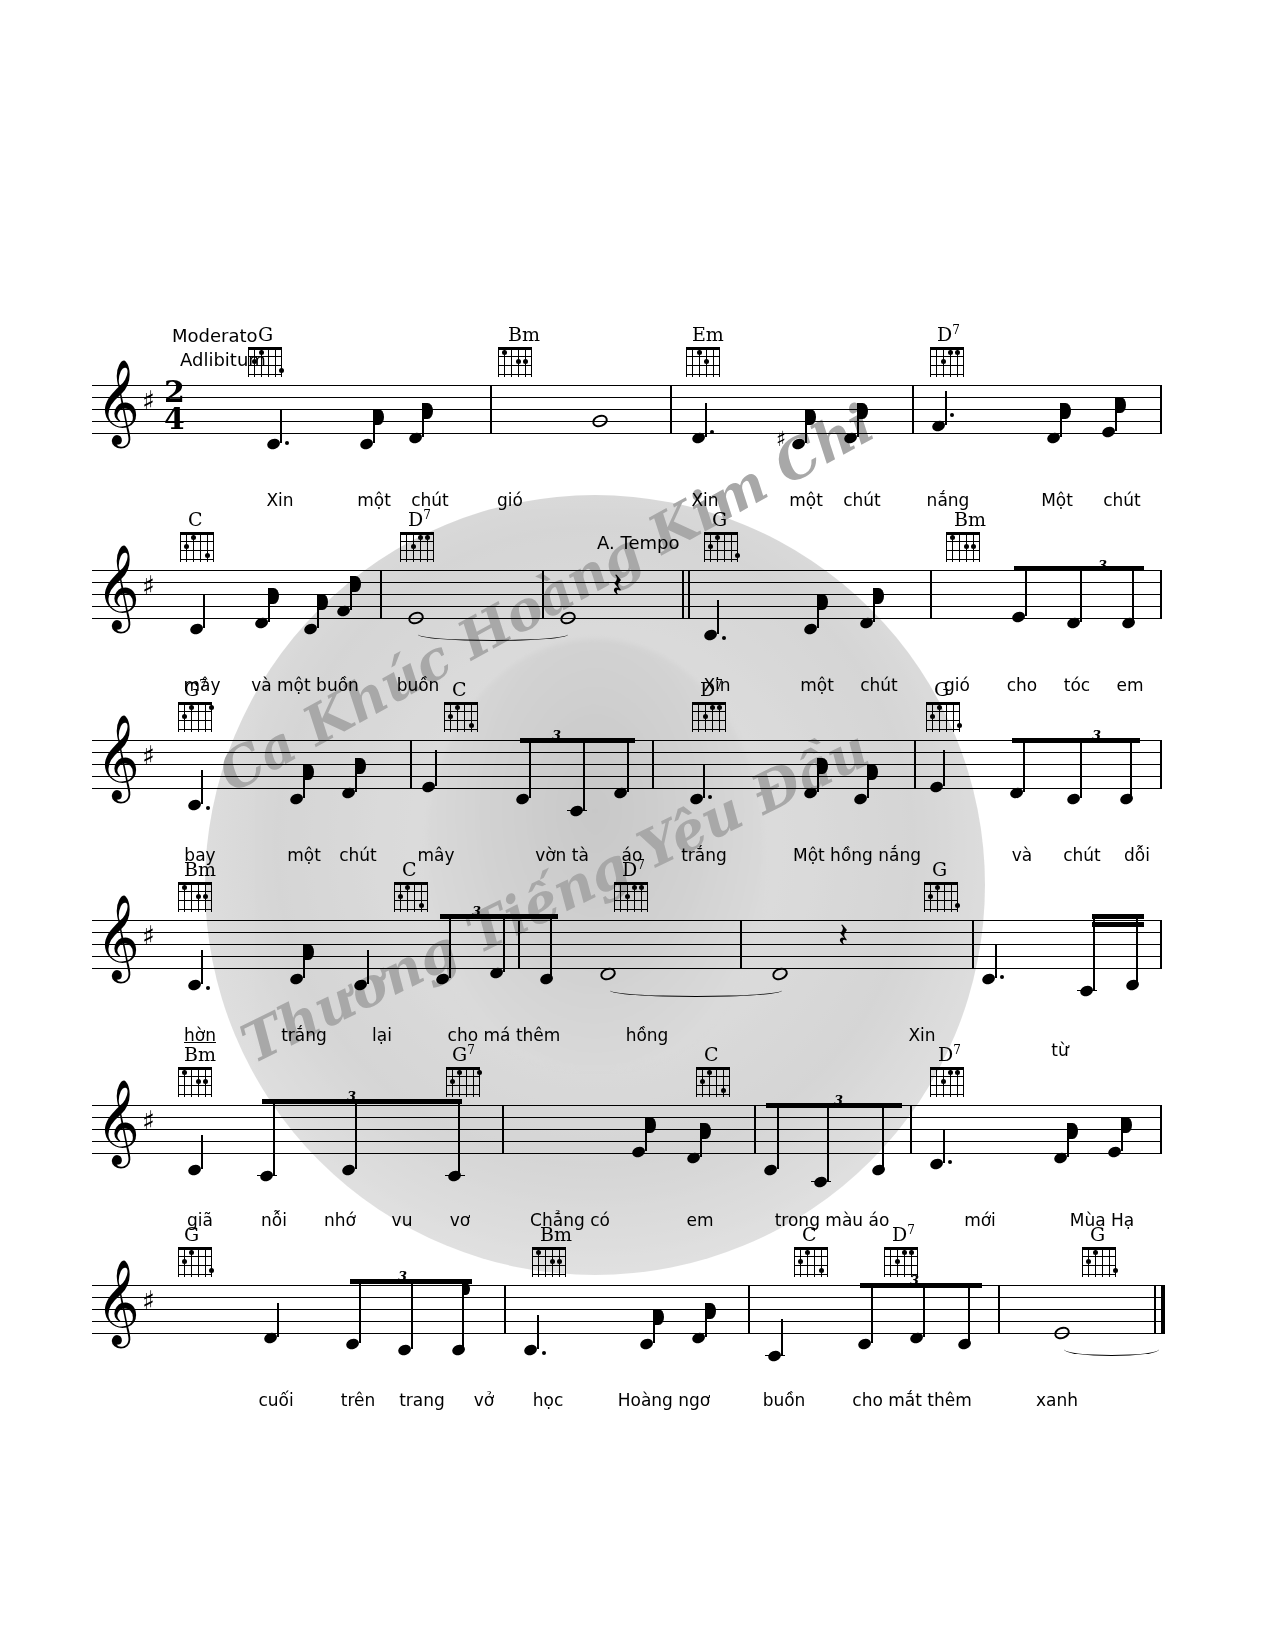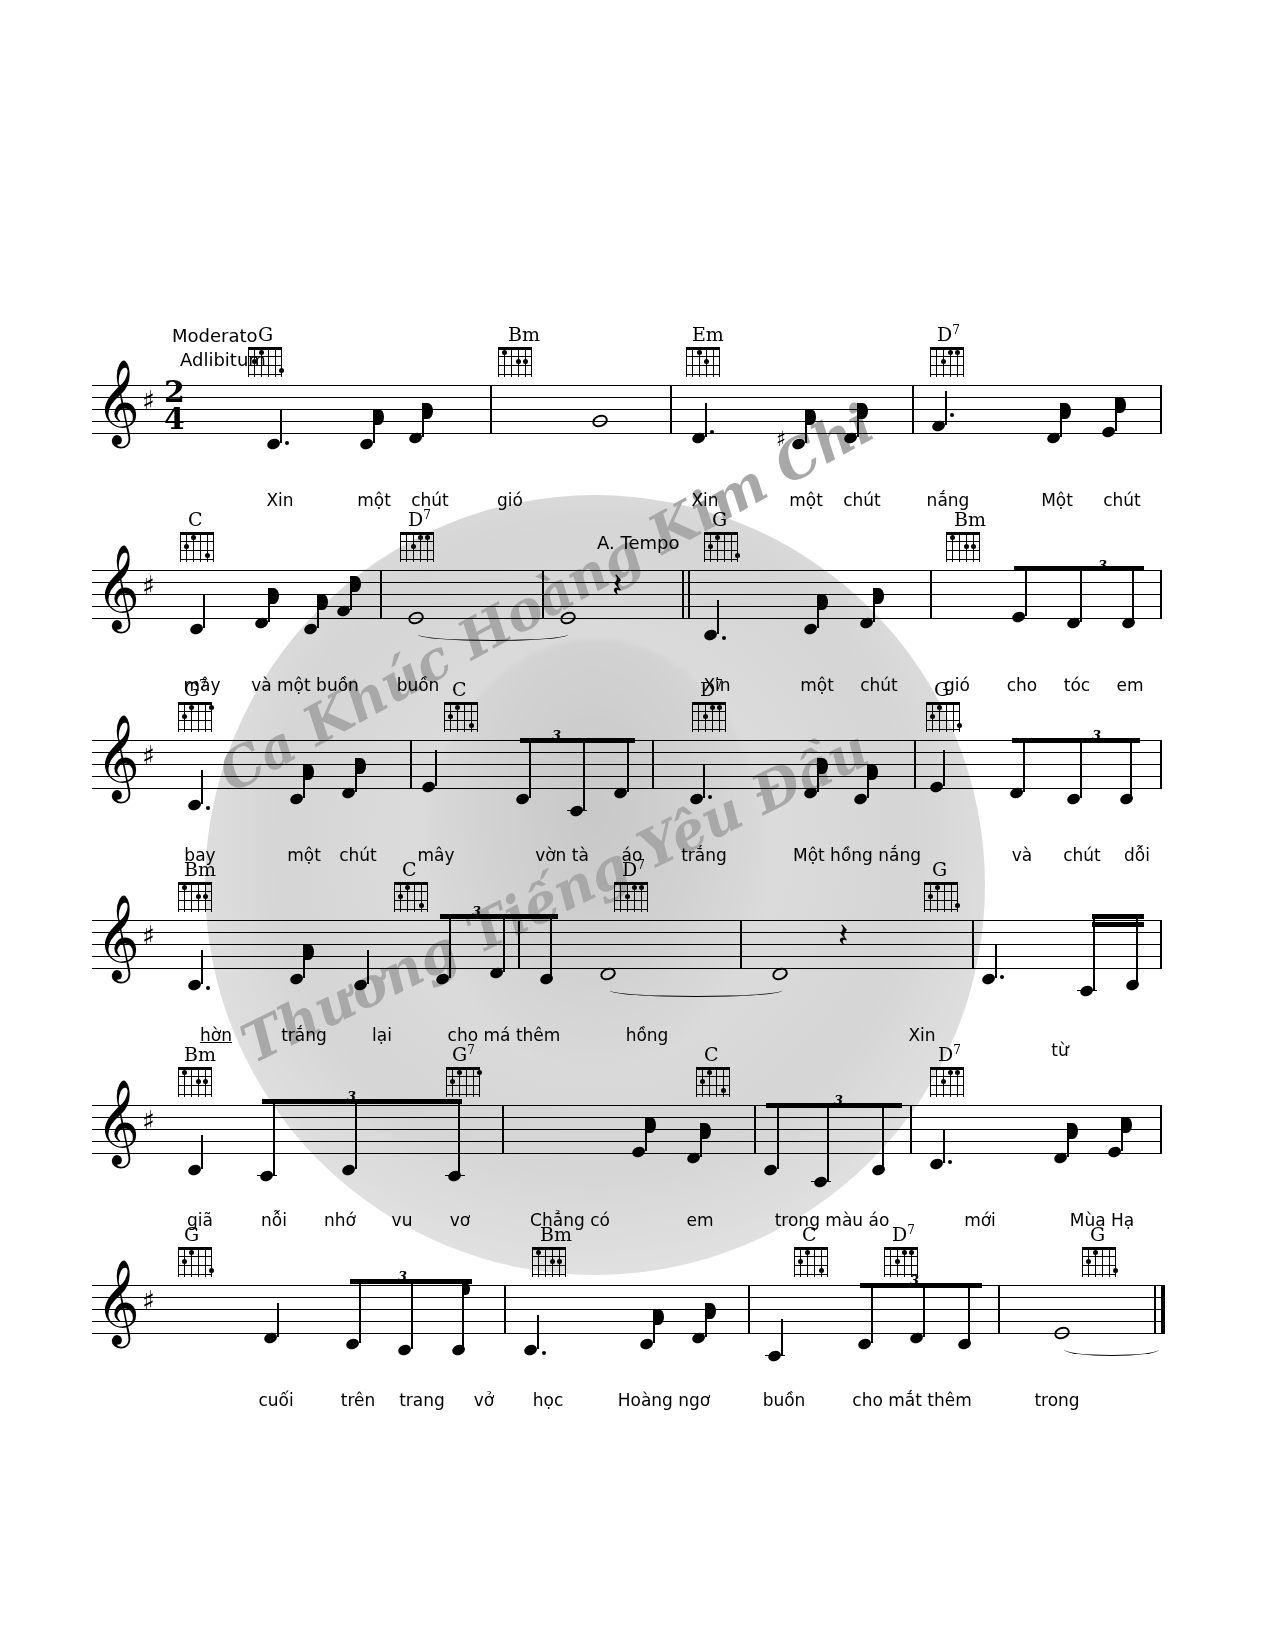--- a/index.html
+++ b/index.html
@@ -904,21 +904,21 @@
     <div class="note" style="left:988px; top:66px;">
       <div class="ledger" style="left:-3px; top:4px;"></div>
       <div class="head"></div>
         <div class="stem" style="left:13px; top:-68px; height:72px;"></div>
     </div>
     <div class="note" style="left:1034px; top:60px;">
       <div class="head"></div>
         <div class="stem" style="left:10px; top:-62px; height:66px;"></div>
     </div>
 
-    <div class="lyric" style="left:124px; top:105px;text-decoration:underline;">hờn</div>
+    <div class="lyric" style="left:108px; top:105px;text-decoration:underline;">hờn</div>
     <div class="lyric" style="left:212px; top:105px;">trắng</div>
     <div class="lyric" style="left:290px; top:105px;">lại</div>
     <div class="lyric" style="left:412px; top:105px;">cho má thêm</div>
     <div class="lyric" style="left:555px; top:105px;">hồng</div>
     <div class="lyric" style="left:830px; top:105px;">Xin</div>
     <div class="lyric" style="left:968px; top:120px;">từ</div>
   </div>
 
   <div class="system" style="top:1105px;">
     <div class="staff-lines">
@@ -1262,16 +1262,16 @@
     <div class="tie" style="left:972px; top:58px; width:95px;"></div>
 
     <div class="lyric" style="left:184px; top:105px;">cuối</div>
     <div class="lyric" style="left:266px; top:105px;">trên</div>
     <div class="lyric" style="left:330px; top:105px;">trang</div>
     <div class="lyric" style="left:392px; top:105px;">vở</div>
     <div class="lyric" style="left:456px; top:105px;">học</div>
     <div class="lyric" style="left:572px; top:105px;">Hoàng ngơ</div>
     <div class="lyric" style="left:692px; top:105px;">buồn</div>
     <div class="lyric" style="left:820px; top:105px;">cho mắt thêm</div>
-    <div class="lyric" style="left:965px; top:105px;">trong</div>
+    <div class="lyric" style="left:965px; top:105px;">xanh</div>
   </div>
 
 </div>
 
 </body></html>

